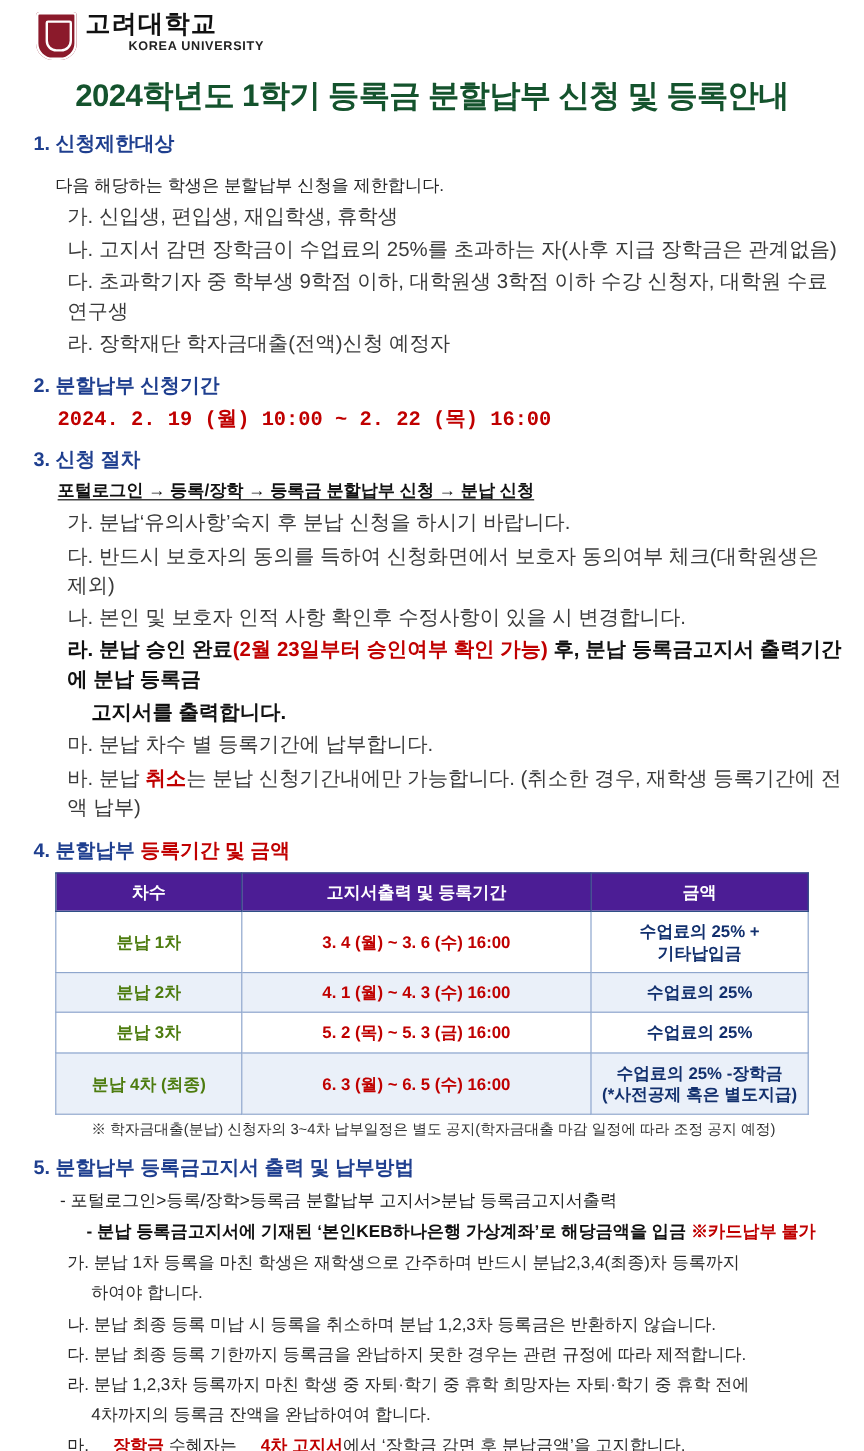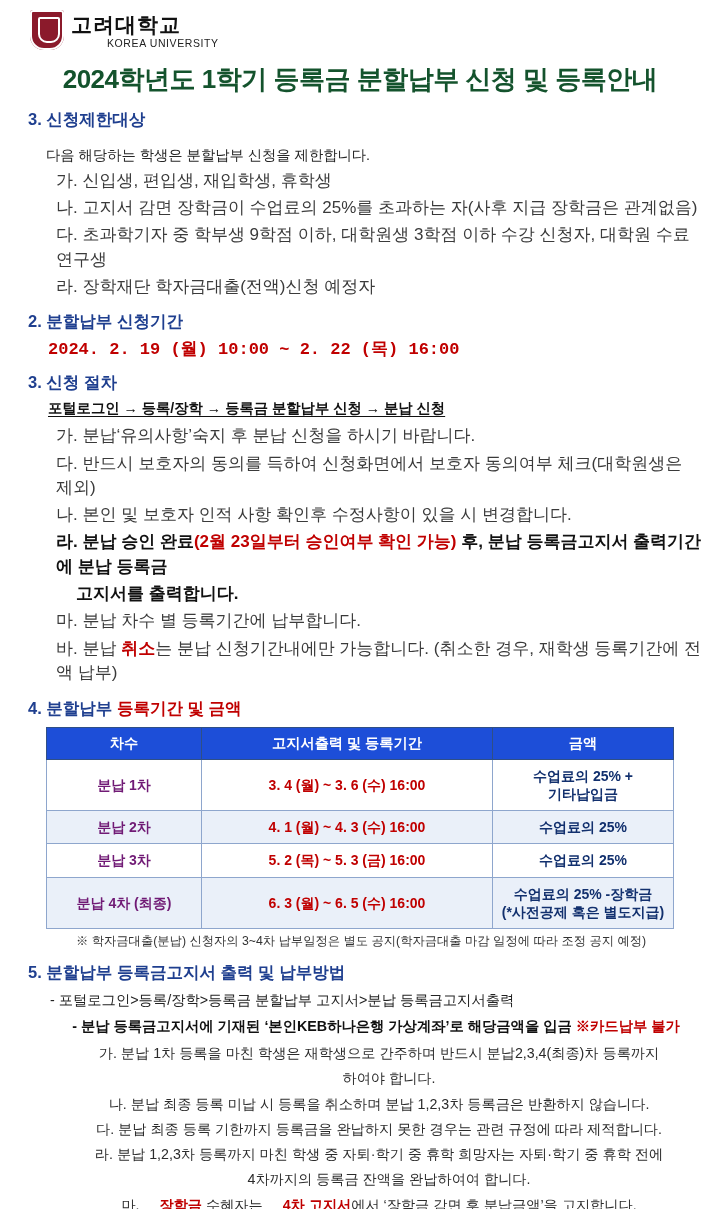--- a/index.html
+++ b/index.html
@@ -14,21 +14,21 @@
   .page{
     width:720px;
     min-height:1209px;
     box-sizing:border-box;
     padding:0 18px 10px 18px;
     position:relative;
   }
   
   .logo-row{
     display:flex;
-    align-items:flex-end;
+    align-items:flex-start;
     padding:10px 0 2px 12px;
     gap:7px;
   }
   .crest{
     width:34px;height:40px;
     background:#8b1a2b;
     border-radius:3px 3px 14px 14px;
     position:relative;
     box-shadow:inset 0 0 0 2px #fff;
     flex:none;
@@ -37,21 +37,21 @@
     content:"";
     position:absolute;left:8px;top:7px;
     width:18px;height:22px;
     border:2px solid #ffffff;
     border-radius:2px 2px 9px 9px;
   }
   .uni-ko{
     font-size:21px;font-weight:bold;letter-spacing:1px;color:#111;line-height:1.05;
   }
   .uni-en{
-    font-size:10.5px;font-weight:normal;letter-spacing:.6px;color:#222;line-height:1.1;margin-top:2px;padding-left:36px;
+    font-size:10.5px;font-weight:bold;letter-spacing:.6px;color:#222;line-height:1.1;margin-top:2px;padding-left:36px;
   }
   .doc-title{
     text-align:center;
     font-size:26px;
     font-weight:bold;
     color:#14532d;
     margin:10px 0 6px 0;
     letter-spacing:-0.5px;
   }
   
@@ -94,79 +94,78 @@
     text-underline-offset:3px;
   }
   
   table.fee{
     border-collapse:collapse;
     margin:7px auto 4px auto;
     width:612px;
     table-layout:fixed;
   }
   table.fee th{
-    background:#1d4ed8;
+    background:#4c1d95;
     color:#fff;
     font-size:14.2px;
     font-weight:bold;
     border:1px solid #2f4f86;
     padding:6px 2px;
     text-align:center;
   }
   table.fee td{
     border:1px solid #8ea6cd;
     font-size:14px;
     text-align:center;
     padding:7px 2px;
     line-height:1.3;
   }
   table.fee tr:nth-child(odd) td{background:#eaf0f9;}
   table.fee tr:nth-child(even) td{background:#ffffff;}
-  td.col1{font-weight:bold;color:#701a75;}
+  td.col1{font-weight:bold;color:#4d7c0f;}
   td.col2{color:#c00000;font-weight:bold;}
   td.col3{color:#12306e;font-weight:bold;}
   .tbl-note{
     font-size:12.3px;
     color:#333;
     margin:3px 0 0 58px;
   }
   .method-line{
     font-size:14.3px;
     color:#222;
     margin:7px 0 7px 32px;
   }
   .method-line .warn{color:#c00000;font-weight:bold;}
   .method-line.bold{font-weight:bold;color:#111;text-align:center;}
   .note-line{
     font-size:14.2px;
     color:#2b2b2b;
     margin:4px 0 4px 38px;
     line-height:1.5;
-    text-align:center;
   }
   .note-line .red{color:#c00000;font-weight:bold;margin-left:16px;}
   .note-sub{margin-left:58px;}
 </style>
 </head>
 <body>
 
 <div class="page">
 
   <div class="logo-row">
     <div class="crest"></div>
     <div>
       <div class="uni-ko">고려대학교</div>
       <div class="uni-en">KOREA UNIVERSITY</div>
     </div>
   </div>
 
   <div class="doc-title">2024학년도 1학기  등록금 분할납부 신청 및 등록안내</div>
 
   <div class="sec">
-    <div class="sec-h">3. 신청제한대상</div>
+    <div class="sec-h">1. 신청제한대상</div>
     <div class="body-line">다음 해당하는 학생은 분할납부 신청을 제한합니다.</div>
     <div class="sub-line">가. 신입생, 편입생, 재입학생, 휴학생</div>
     <div class="sub-line">나. 고지서 감면 장학금이 수업료의 25%를 초과하는 자(사후 지급 장학금은 관계없음)</div>
     <div class="sub-line">다. 초과학기자 중 학부생 9학점 이하, 대학원생 3학점 이하 수강 신청자, 대학원 수료 연구생</div>
     <div class="sub-line">라. 장학재단 학자금대출(전액)신청 예정자</div>
   </div>
 
   <div class="sec">
     <div class="sec-h">2. 분할납부 신청기간</div>
     <div class="period">2024. 2. 19 (월) 10:00 ~ 2. 22 (목) 16:00</div>

